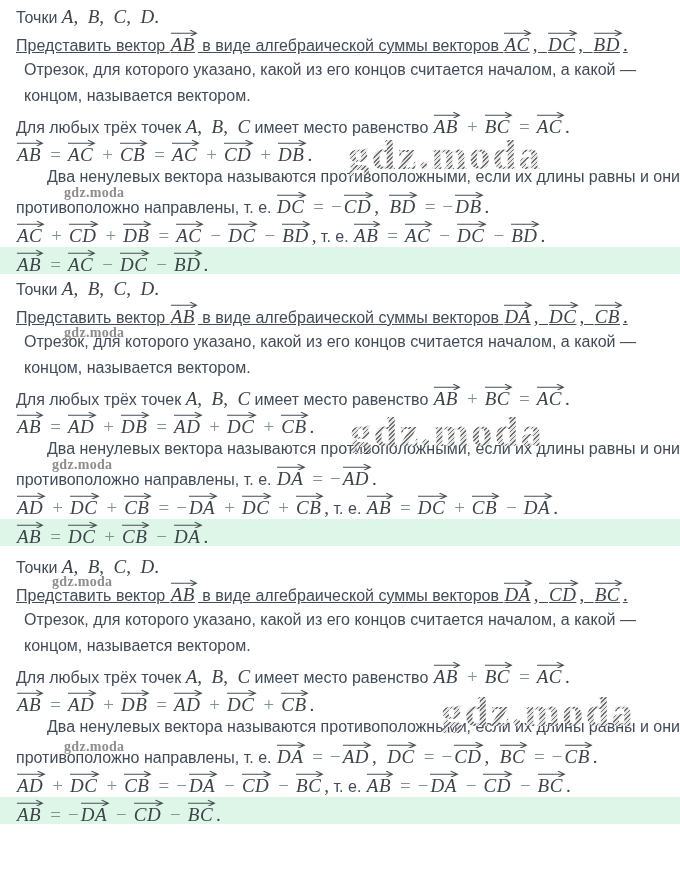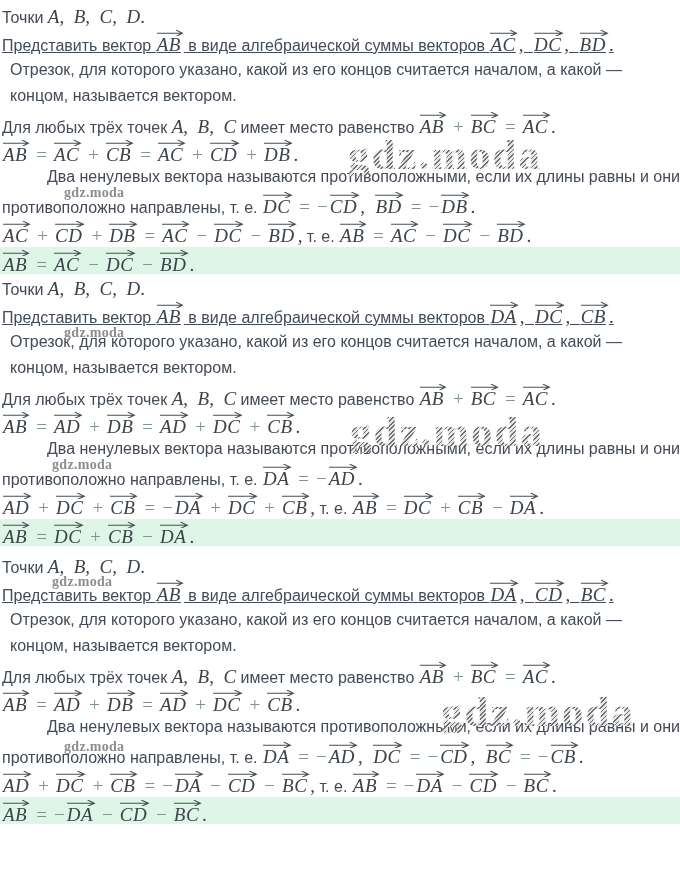--- a/index.html
+++ b/index.html
@@ -10,21 +10,21 @@
     padding-top:4px;
     overflow:hidden;
     font-family:"Liberation Sans",sans-serif;
     color:#424b57;
     background:#ffffff;
   }
   .sec{display:block;}
   .sec-2{margin-top:2px;}
   .sec-3{margin-top:8px;}
 
-  .ln{display:flex;align-items:baseline;padding-left:2px;white-space:pre;width:100%;box-sizing:border-box;}
+  .ln{display:flex;align-items:baseline;padding-left:16px;white-space:pre;width:100%;box-sizing:border-box;}
   .ln-points{height:23px;padding-top:2px;}
   .ln-task{height:30px;text-decoration:underline;}
   .ln-text{height:26px;padding-top:4px;margin-left:8px;}
   .ln-textsm{height:24px;padding-top:3px;justify-content:flex-end;}
   .ln-math{height:28px;text-align:right;}
   .ln-math2{height:29px;}
   .ln-hl{height:27px;background:#ddf6e8;}
 
   .tok-t{font-size:16px;color:#424b57;}
   .tok-v{font-family:"Liberation Serif",serif;font-style:italic;font-size:19px;color:#3d4449;}

